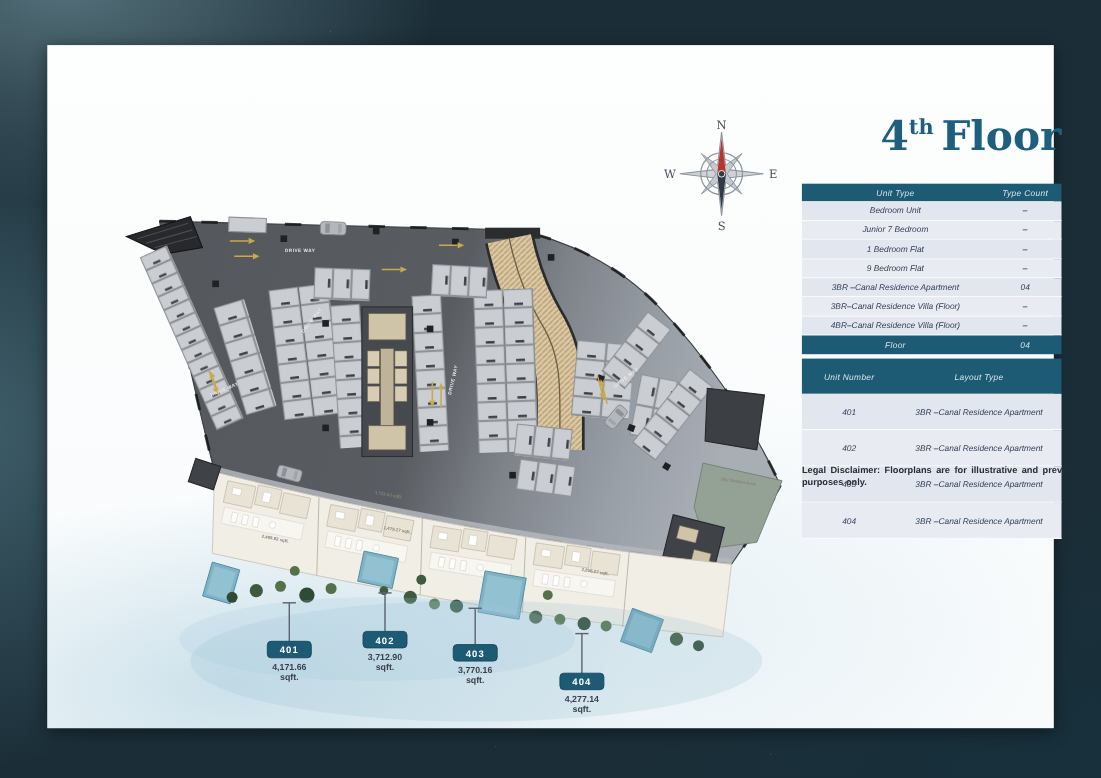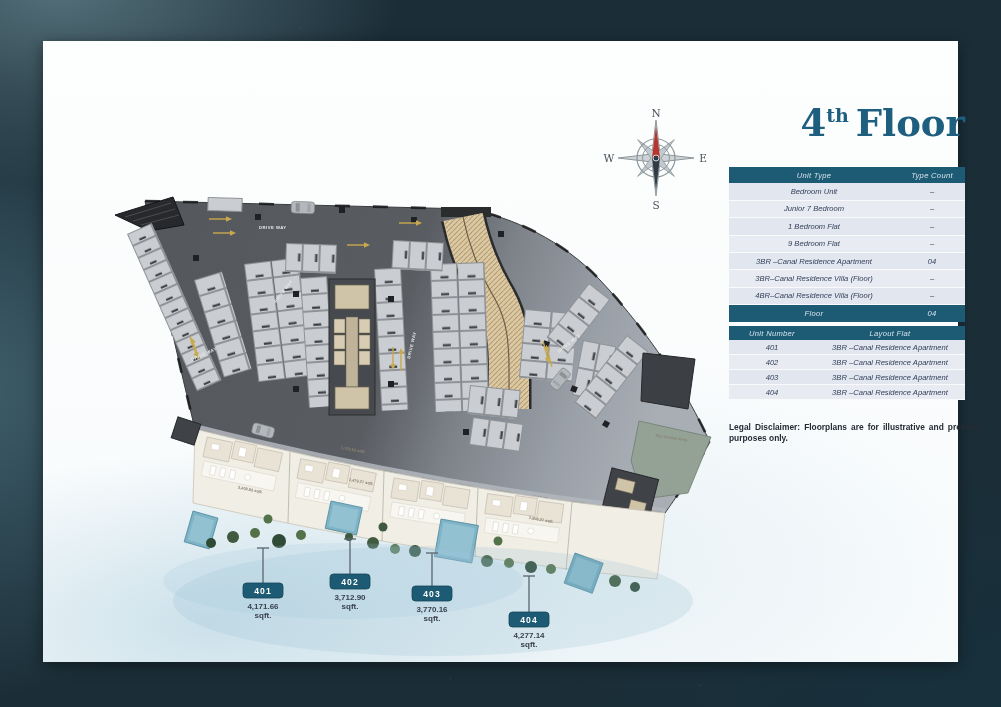--- a/index.html
+++ b/index.html
@@ -29,21 +29,21 @@
   .title{position:absolute;left:686px;top:64px;width:236px;text-align:right;
        font-family:"DejaVu Serif",serif;font-weight:700;color:#1e5e7e;font-size:37px;line-height:1;}
   .title .sup{font-size:19px;vertical-align:14px;letter-spacing:0;}
   .title .word{margin-left:7px;}
   .tbl{position:absolute;left:686px;width:236px;font-size:7.6px;color:#33415c;}
   .t1{top:126px;} .t2{top:285px;}
   .tr{display:flex;height:16.4px;align-items:center;background:#e8ebf1;border-bottom:1px solid #f8fafc;font-style:italic;}
   .t1 .tr:nth-child(even){background:#e2e6ee;}
   .t2 .tr:nth-child(even){background:#e2e6ee;}
   .tr.hd,.tr.total{background:#1d5a73;color:#d6e5ed;letter-spacing:.3px;border-bottom:none;}
-  .t2 .tr{height:14px;}
+  .t2 .tr{height:32px;}
   .c1{flex:1;text-align:center;} .c2{width:66px;text-align:center;}
   .t2 .c1{width:86px;flex:none;} .t2 .c2{flex:1;width:auto;}
   .disclaimer{position:absolute;left:686px;top:381px;width:250px;margin:0;
        font-size:8.4px;font-weight:700;color:#262c36;line-height:1.35;text-align:justify;}
   svg text{font-family:"Liberation Sans",sans-serif;}
   .compassSvg{position:absolute;left:556px;top:60px;width:114px;height:112px;}
   .planSvg{position:absolute;left:50px;top:148px;width:650px;height:470px;}
   .dw{fill:#e9eaeb;font-size:4.2px;font-weight:700;letter-spacing:.5px;}
   .ar{fill:#8b8475;font-size:4px;font-weight:700;}
   .badge-txt{fill:#ffffff;font-size:8.6px;font-weight:700;letter-spacing:1px;}
@@ -432,21 +432,21 @@
       </div>
     <div class="tr total">
       <div class="c1">Floor</div>
       <div class="c2">04</div>
     </div>
   </div>
 
   <div class="tbl t2">
     <div class="tr hd">
       <div class="c1">Unit Number</div>
-      <div class="c2">Layout Flat</div>
+      <div class="c2">Layout Type</div>
     </div>
     <div class="tr">
         <div class="c1">401</div>
         <div class="c2">3BR –Canal Residence Apartment</div>
       </div>
     <div class="tr">
         <div class="c1">402</div>
         <div class="c2">3BR –Canal Residence Apartment</div>
       </div>
     <div class="tr">

